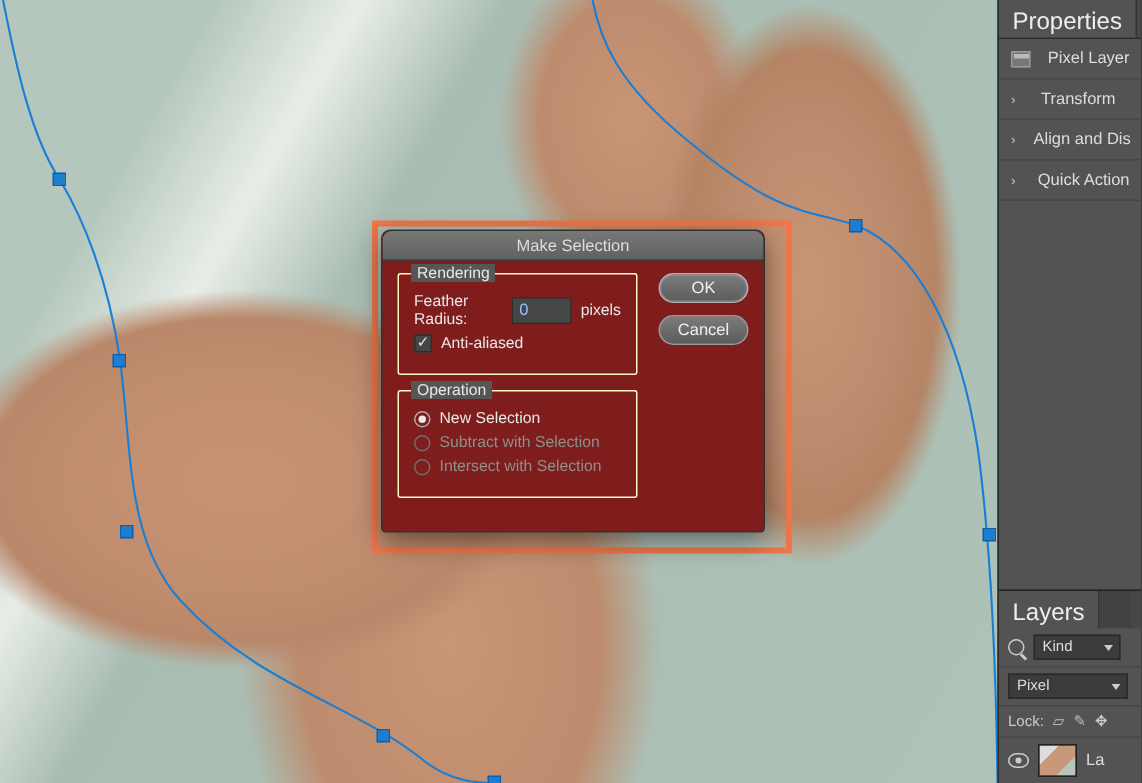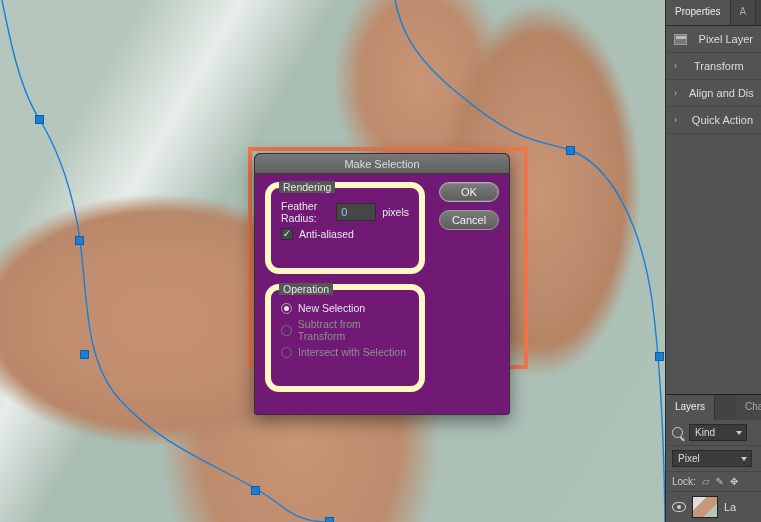--- a/index.html
+++ b/index.html
@@ -23,21 +23,21 @@
   .path-overlay { position: absolute; left:0; top:0; width:665px; height:522px; pointer-events:none; }
   .anchor { position:absolute; width:7px; height:7px; background:#1a7fd4; outline:1px solid #0b5fa8; pointer-events:none; }
 
   .right-panel {
     position: absolute; right: 0; top: 0; width: 96px; height: 522px;
     background: #535353; color: #ddd; font-size: 11px;
     border-left: 1px solid #2d2d2d;
     overflow: hidden;
   }
   .panel-tabs { display:flex; height:26px; background:#424242; border-bottom:1px solid #2a2a2a; }
-  .panel-tab { padding:6px 9px 0 9px; color:#eee; font-size:10px; background:#535353; border-right:1px solid #333; cursor:pointer; }
+  .panel-tab { padding:6px 9px 0 9px; color:#eee; font-size:16px; background:#535353; border-right:1px solid #333; cursor:pointer; }
   .panel-tab.dim { background:#474747; color:#aaa; }
   .panel-row { padding:7px 8px; border-bottom:1px solid #474747; display:flex; align-items:center; gap:12px; white-space:nowrap; overflow:hidden; }
   .panel-row .chev { color:#ccc; font-size:9px; width:8px; display:inline-block; }
   .pixel-layer-icon { width:14px; height:11px; background:#777; border:1px solid #999; position:relative; }
   .pixel-layer-icon::after { content:""; position:absolute; left:1px; top:1px; width:10px; height:3px; background:#bbb; }
 
   .layers-block { position:absolute; bottom:0; left:0; right:0; }
   .layers-tabs { display:flex; height:26px; background:#424242; border-top:1px solid #222;gap:21px; }
   .layers-body { background:#535353; }
   .layers-ctl { display:flex; align-items:center; padding:4px 6px; border-bottom:1px solid #474747; gap:6px; }
@@ -50,30 +50,30 @@
   .img-icon::before { content:"▱"; font-size:10px; color:#bbb; }
   .layer-row { display:flex; align-items:center; gap:6px; padding:4px 6px; background:#535353; }
   .eye-icon { width:14px; height:10px; border:1px solid #ccc; border-radius:50%/60%; position:relative; }
   .eye-icon::after { content:""; position:absolute; width:4px; height:4px; background:#ccc; border-radius:50%; left:4px; top:2px; }
   .thumb { width:26px; height:22px; background:linear-gradient(135deg,#ddd 30%,#c7987a 30%,#c7987a 70%,#b6c6bd 70%); border:1px solid #222; }
 
   
   .dialog-highlight { position:absolute; left:248px; top:147px; width:280px; height:222px; border:4px solid #ef7749; }
   .dialog {
     position:absolute; left:254px; top:153px; width:256px;
-    background:#701a75; border:1px solid #333; border-radius:6px 6px 3px 3px;
+    background:#7f1d1d; border:1px solid #333; border-radius:6px 6px 3px 3px;
     box-shadow:0 6px 18px rgba(0,0,0,.45);
     color:#e4e4e4; font-size:11px;
   }
   .dlg-title {
     height:20px; text-align:center; line-height:20px; font-size:11px; color:#ddd;
     background:linear-gradient(#787878,#606060); border-radius:6px 6px 0 0; border-bottom:1px solid #3a3a3a;
   }
   .dlg-body { padding:8px 10px 12px; position:relative; }
-  .fieldset { border:6px solid #fef9c3; border-radius:14px; margin-bottom:10px; padding:8px 10px 24px; position:relative; }
+  .fieldset { border:1px solid #fef9c3; border-radius:2px; margin-bottom:10px; padding:8px 10px 10px; position:relative; }
   .fieldset-legend { position:absolute; top:-7px; left:8px; background:#565656; padding:0 4px; font-size:10.5px; color:#e8e8e8; }
   .form-row { display:flex; align-items:center; gap:6px; margin:4px 0; font-size:10.5px; color:#e8e8e8; }
   .num-input { width:40px; height:18px; background:#464646; border:1px solid #2e2e2e; color:#8fc4ff; font-size:11px; padding:0 4px; }
   .checkbox { width:12px; height:12px; background:#464646; border:1px solid #2e2e2e; display:inline-flex; align-items:center; justify-content:center; }
   .checkbox.checked::after { content:"✓"; color:#e8e8e8; font-size:10px; line-height:1; }
   .radio { width:11px; height:11px; border:1px solid #aaa; border-radius:50%; display:inline-block; position:relative; }
   .radio.selected::after { content:""; position:absolute; width:5px; height:5px; background:#e8e8e8; border-radius:50%; left:2px; top:2px; }
   .radio.disabled { border-color:#6f6f6f; }
   .opt-label.disabled { color:#8f8f8f; }
   .dlg-buttons { position:absolute; right:10px; top:8px; display:flex; flex-direction:column; gap:8px; }
@@ -171,21 +171,21 @@
         </div>
       </div>
       <div class="fieldset">
         <span class="fieldset-legend">Operation</span>
         <div class="form-row">
           <span class="radio selected"></span>
           <span class="opt-label">New Selection</span>
         </div>
         <div class="form-row">
           <span class="radio disabled"></span>
-          <span class="opt-label disabled">Subtract from Transform</span>
+          <span class="opt-label disabled">Subtract with Selection</span>
         </div>
         <div class="form-row">
           <span class="radio disabled"></span>
           <span class="opt-label disabled">Intersect with Selection</span>
         </div>
       </div>
     </div>
     <div class="dlg-buttons">
       <div class="mac-btn primary">OK</div>
       <div class="mac-btn">Cancel</div>

